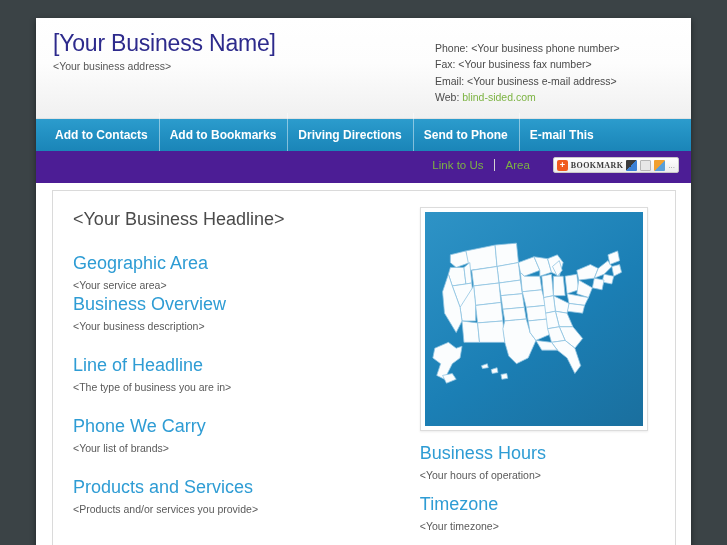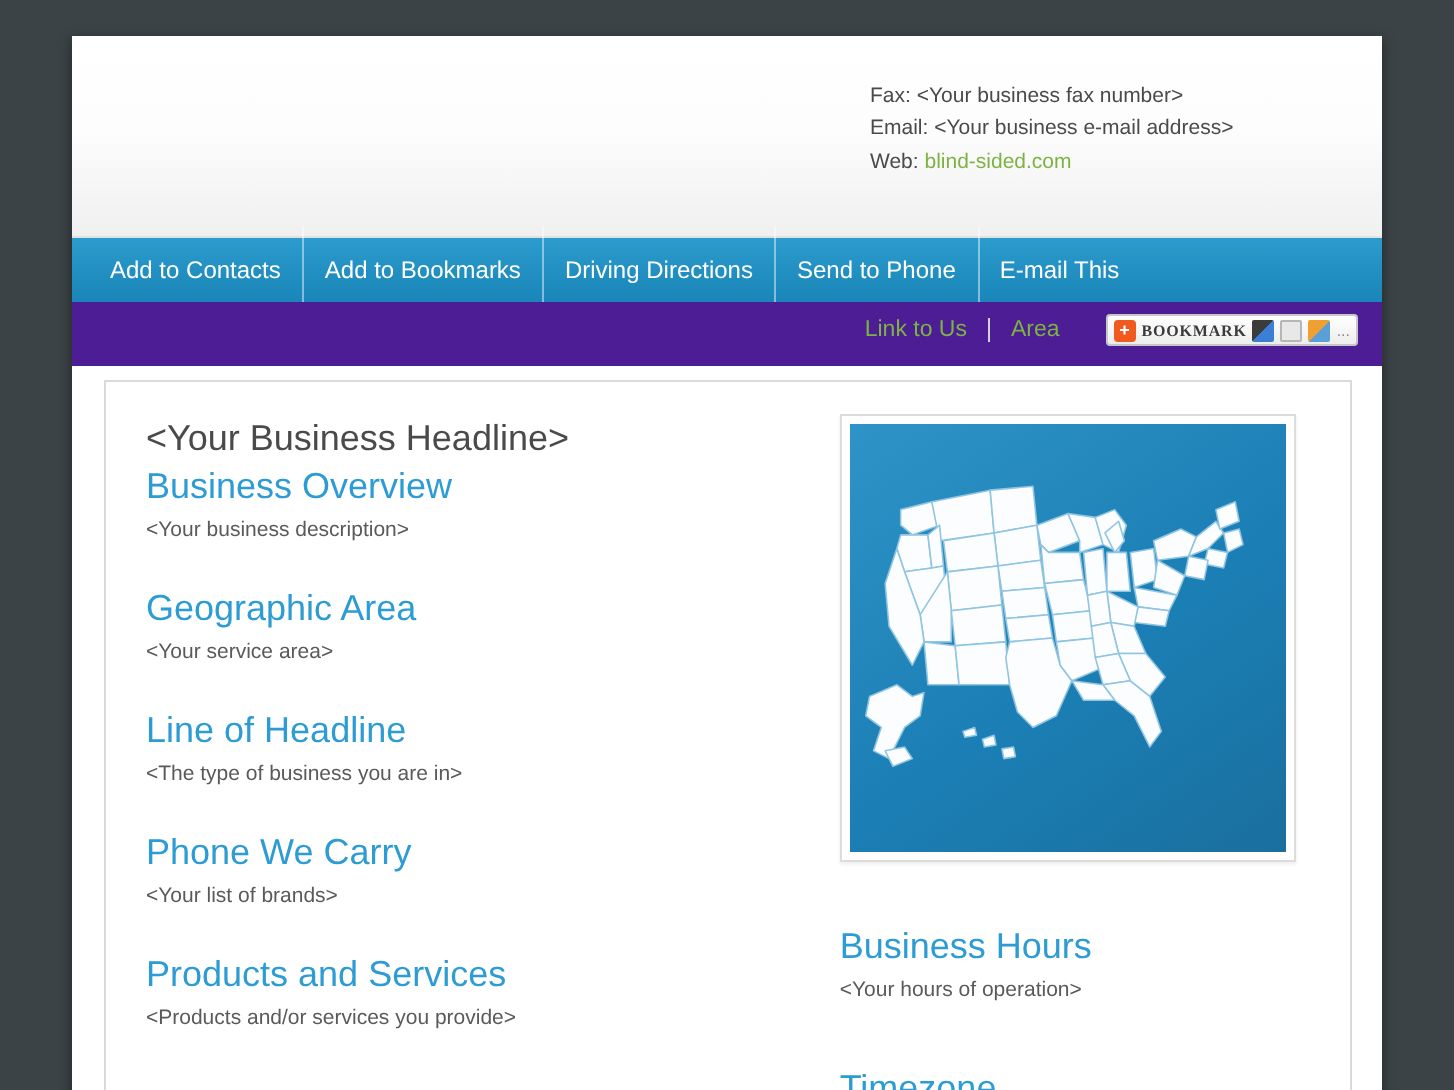--- a/index.html
+++ b/index.html
@@ -82,20 +82,21 @@
   }
 
   .nav-item {
     position: relative;
     color: #ffffff;
     font-size: 12px;
     padding: 12px 11px;
     line-height: 32px;
     text-decoration: none;
     white-space: nowrap;
+    font-weight: bold;
   }
 
   .nav-item + .nav-item::before {
     content: "";
     position: absolute;
     left: 0;
     top: 6px;
     bottom: 6px;
     width: 1px;
     background: rgba(255,255,255,0.45);
@@ -236,31 +237,36 @@
   .map-inner {
     width: 100%;
     height: 100%;
     background: linear-gradient(145deg, #2e93c6 0%, #1b7fb5 55%, #1a6f9e 100%);
     overflow: hidden;
     position: relative;
   }
 
   .map-inner svg { display: block; width: 100%; height: 100%; }
 
-  .right-section { margin-top: 30px; }
+  .right-section { margin-top: 10px; }
 </style>
 </head>
 <body>
 
 <div class="page-card">
 
   <div class="site-header">
 
+    <div class="brand-block">
+      <div class="business-name">[Your Business Name]</div>
+      <div class="business-address">&lt;Your business address&gt;</div>
+    </div>
 
     <div class="contact-block">
+      <div class="contact-line">Phone: &lt;Your business phone number&gt;</div>
       <div class="contact-line">Fax: &lt;Your business fax number&gt;</div>
       <div class="contact-line">Email: &lt;Your business e-mail address&gt;</div>
       <div class="contact-line"><span>Web: </span><a href="#" class="web-link">blind-sided.com</a></div>
     </div>
 
   </div>
 
   <div class="nav-bar">
     <a href="#" class="nav-item">Add to Contacts</a>
     <a href="#" class="nav-item">Add to Bookmarks</a>
@@ -284,28 +290,28 @@
       </div>
     </div>
   </div>
 
   <div class="content-panel">
 
     <div class="col-left">
 
       <div class="headline">&lt;Your Business Headline&gt;</div>
 
+      <div class="section-block">
+        <div class="section-title">Geographic Area</div>
+        <div class="section-body">&lt;Your service area&gt;</div>
+      </div>
+
       <div class="section-block first">
         <div class="section-title">Business Overview</div>
         <div class="section-body">&lt;Your business description&gt;</div>
-      </div>
-
-      <div class="section-block">
-        <div class="section-title">Geographic Area</div>
-        <div class="section-body">&lt;Your service area&gt;</div>
       </div>
 
       <div class="section-block">
         <div class="section-title">Line of Headline</div>
         <div class="section-body">&lt;The type of business you are in&gt;</div>
       </div>
 
       <div class="section-block">
         <div class="section-title">Phone We Carry</div>
         <div class="section-body">&lt;Your list of brands&gt;</div>

